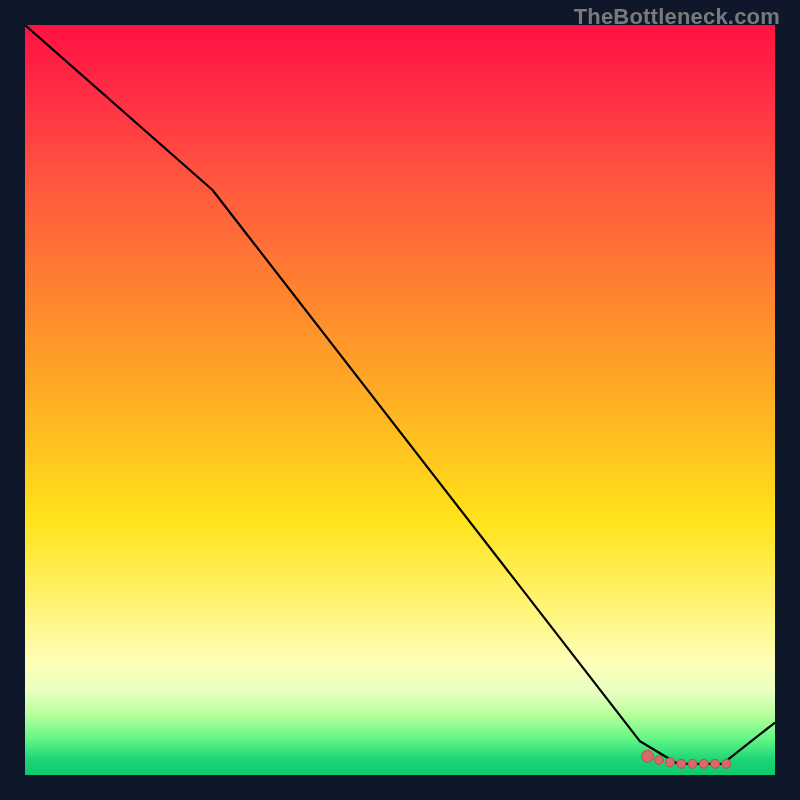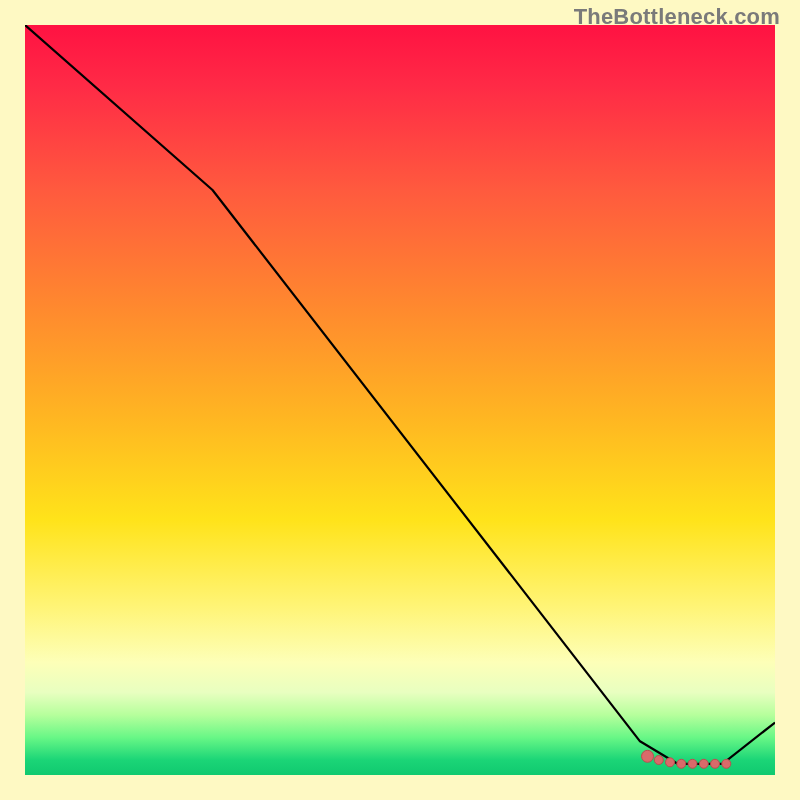--- a/index.html
+++ b/index.html
@@ -8,21 +8,21 @@
     width: 800px;
     height: 800px;
     background: #000;
     overflow: hidden;
     font-family: Arial, Helvetica, sans-serif;
   }
   .stage {
     position: relative;
     width: 800px;
     height: 800px;
-    background: #fef9c3;
+    background: #0f172a;
   }
   .watermark {
     position: absolute;
     top: 4px;
     right: 20px;
     font-size: 22px;
     font-weight: 600;
     color: #7a7a7a;
     letter-spacing: 0.2px;
     z-index: 40;

